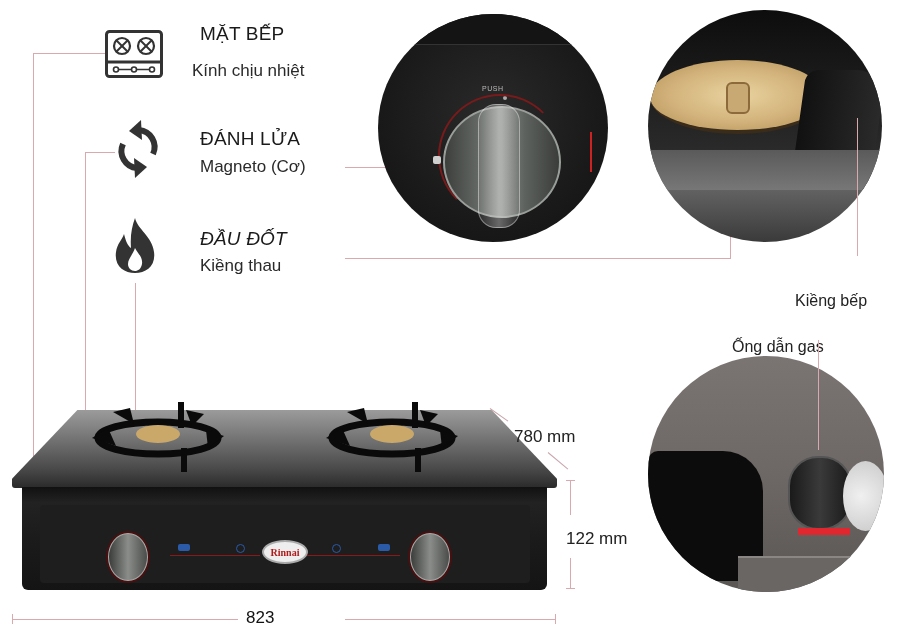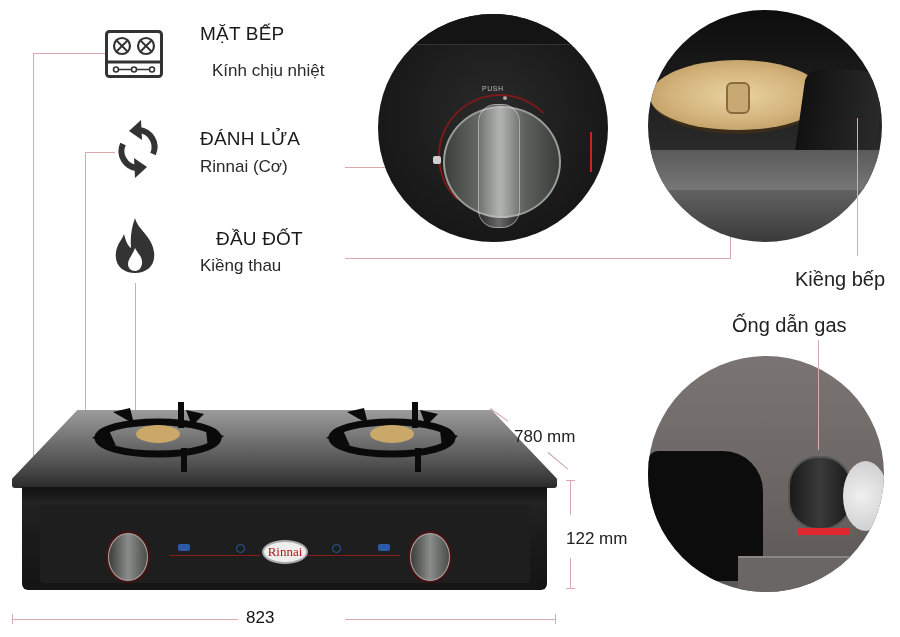--- a/index.html
+++ b/index.html
@@ -3,21 +3,21 @@
 <meta charset="utf-8">
 <style>
   html,body{margin:0;padding:0;}
   body{width:900px;height:637px;background:#ffffff;position:relative;overflow:hidden;font-family:"Liberation Sans",sans-serif;color:#222;}
   .abs{position:absolute;}
   .line{position:absolute;background:#d9a9ae;}
   .feature-title{position:absolute;font-size:19px;font-weight:400;color:#1a1a1a;letter-spacing:0.2px;}
   .feature-sub{position:absolute;font-size:17px;color:#2a2a2a;}
   .dim{position:absolute;font-size:17px;color:#222;}
   .circle{position:absolute;border-radius:50%;overflow:hidden;}
-  .callout-label{position:absolute;font-size:20px;color:#222;}
+  .callout-label{position:absolute;font-size:16px;color:#222;margin-top:24px;}
   .dot{position:absolute;width:10px;height:10px;border-radius:50%;background:#e88b98;border:2px solid #f4c4cb;box-sizing:border-box;}
 </style>
 </head>
 <body>
 
 <div class="line" style="left:33px;top:53px;width:72px;height:1px;"></div>
 <div class="line" style="left:33px;top:53px;width:1px;height:418px;"></div>
 <div class="dot" style="left:29px;top:466px;"></div>
 
 <div class="line" style="left:85px;top:152px;width:30px;height:1px;"></div>
@@ -55,26 +55,26 @@
   </svg>
 </div>
 <div class="abs" style="left:112px;top:218px;width:46px;height:55px;">
   <svg width="46" height="55" viewBox="0 0 46 55">
     <path d="M23 0 C26 12 40 18 42 34 C44 48 34 55 23 55 C12 55 2 48 4 34 C5 26 10 22 12 16 C14 24 16 28 19 30 C18 18 20 8 23 0 Z" fill="#333"></path>
     <path d="M23 30 C26 36 31 39 30 46 C29 51 26 53 23 53 C19 53 16 50 16 46 C16 41 20 38 23 30 Z" fill="#fff"></path>
   </svg>
 </div>
 
 <div class="feature-title" style="left:200px;top:23px;">MẶT BẾP</div>
-<div class="feature-sub" style="left:212px;top:61px;">Kính chịu nhiệt</div>
+<div class="feature-sub" style="left:192px;top:61px;">Kính chịu nhiệt</div>
 
 <div class="feature-title" style="left:200px;top:128px;">ĐÁNH LỬA</div>
-<div class="feature-sub" style="left:200px;top:157px;">Rinnai (Cơ)</div>
+<div class="feature-sub" style="left:200px;top:157px;">Magneto (Cơ)</div>
 
-<div class="feature-title" style="left:216px;top:228px;">ĐẦU ĐỐT</div>
+<div class="feature-title" style="left:200px;top:228px;font-style:italic;">ĐẦU ĐỐT</div>
 <div class="feature-sub" style="left:200px;top:256px;">Kiềng thau</div>
 
 <div class="line" style="left:345px;top:167px;width:120px;height:1px;"></div>
 <div class="line" style="left:345px;top:258px;width:386px;height:1px;"></div>
 <div class="line" style="left:730px;top:115px;width:1px;height:144px;"></div>
 
 <div class="circle" style="left:378px;top:14px;width:230px;height:228px;background:radial-gradient(circle at 50% 45%,#2a2a2a 0%,#1a1a1a 60%,#111 100%);">
   <div class="abs" style="left:0;top:0;width:230px;height:30px;background:#141414;border-bottom:1px solid #333;"></div>
   <div class="abs" style="left:104px;top:71px;font-size:7px;color:#bbb;letter-spacing:0.5px;">PUSH</div>
   <div class="abs" style="left:125px;top:82px;width:4px;height:4px;border-radius:50%;background:#aaa;"></div>
@@ -141,21 +141,21 @@
 <div class="abs" style="left:178px;top:544px;width:80px;height:8px;">
   <span class="abs" style="left:0;top:0;width:12px;height:7px;background:#2a5aa8;border-radius:2px;"></span>
   <span class="abs" style="left:58px;top:0;width:7px;height:7px;border-radius:50%;border:1px solid #2a5aa8;"></span>
 </div>
 <div class="abs" style="left:320px;top:544px;width:80px;height:8px;">
   <span class="abs" style="left:12px;top:0;width:7px;height:7px;border-radius:50%;border:1px solid #2a5aa8;"></span>
   <span class="abs" style="left:58px;top:0;width:12px;height:7px;background:#2a5aa8;border-radius:2px;"></span>
 </div>
 
 <div class="abs" style="left:262px;top:540px;width:42px;height:20px;border-radius:50%;background:#eee;border:2px solid #aaa;display:flex;align-items:center;justify-content:center;">
-  <span style="font-size:13px;font-weight:400;color:#b01a1a;font-family:'Liberation Serif',serif;">Rinnai</span>
+  <span style="font-size:10px;font-weight:700;color:#b01a1a;font-family:'Liberation Serif',serif;">Rinnai</span>
 </div>
 
 <div class="abs" style="left:490px;top:408px;width:22px;height:1px;background:#c9a5ab;transform:rotate(35deg);transform-origin:left;"></div>
 <div class="dim" style="left:514px;top:427px;">780 mm</div>
 <div class="abs" style="left:548px;top:452px;width:26px;height:1px;background:#c9a5ab;transform:rotate(40deg);transform-origin:left;"></div>
 
 <div class="line" style="left:570px;top:480px;width:1px;height:35px;"></div>
 <div class="line" style="left:566px;top:480px;width:9px;height:1px;"></div>
 <div class="dim" style="left:566px;top:529px;">122 mm</div>
 <div class="line" style="left:570px;top:558px;width:1px;height:30px;"></div>

